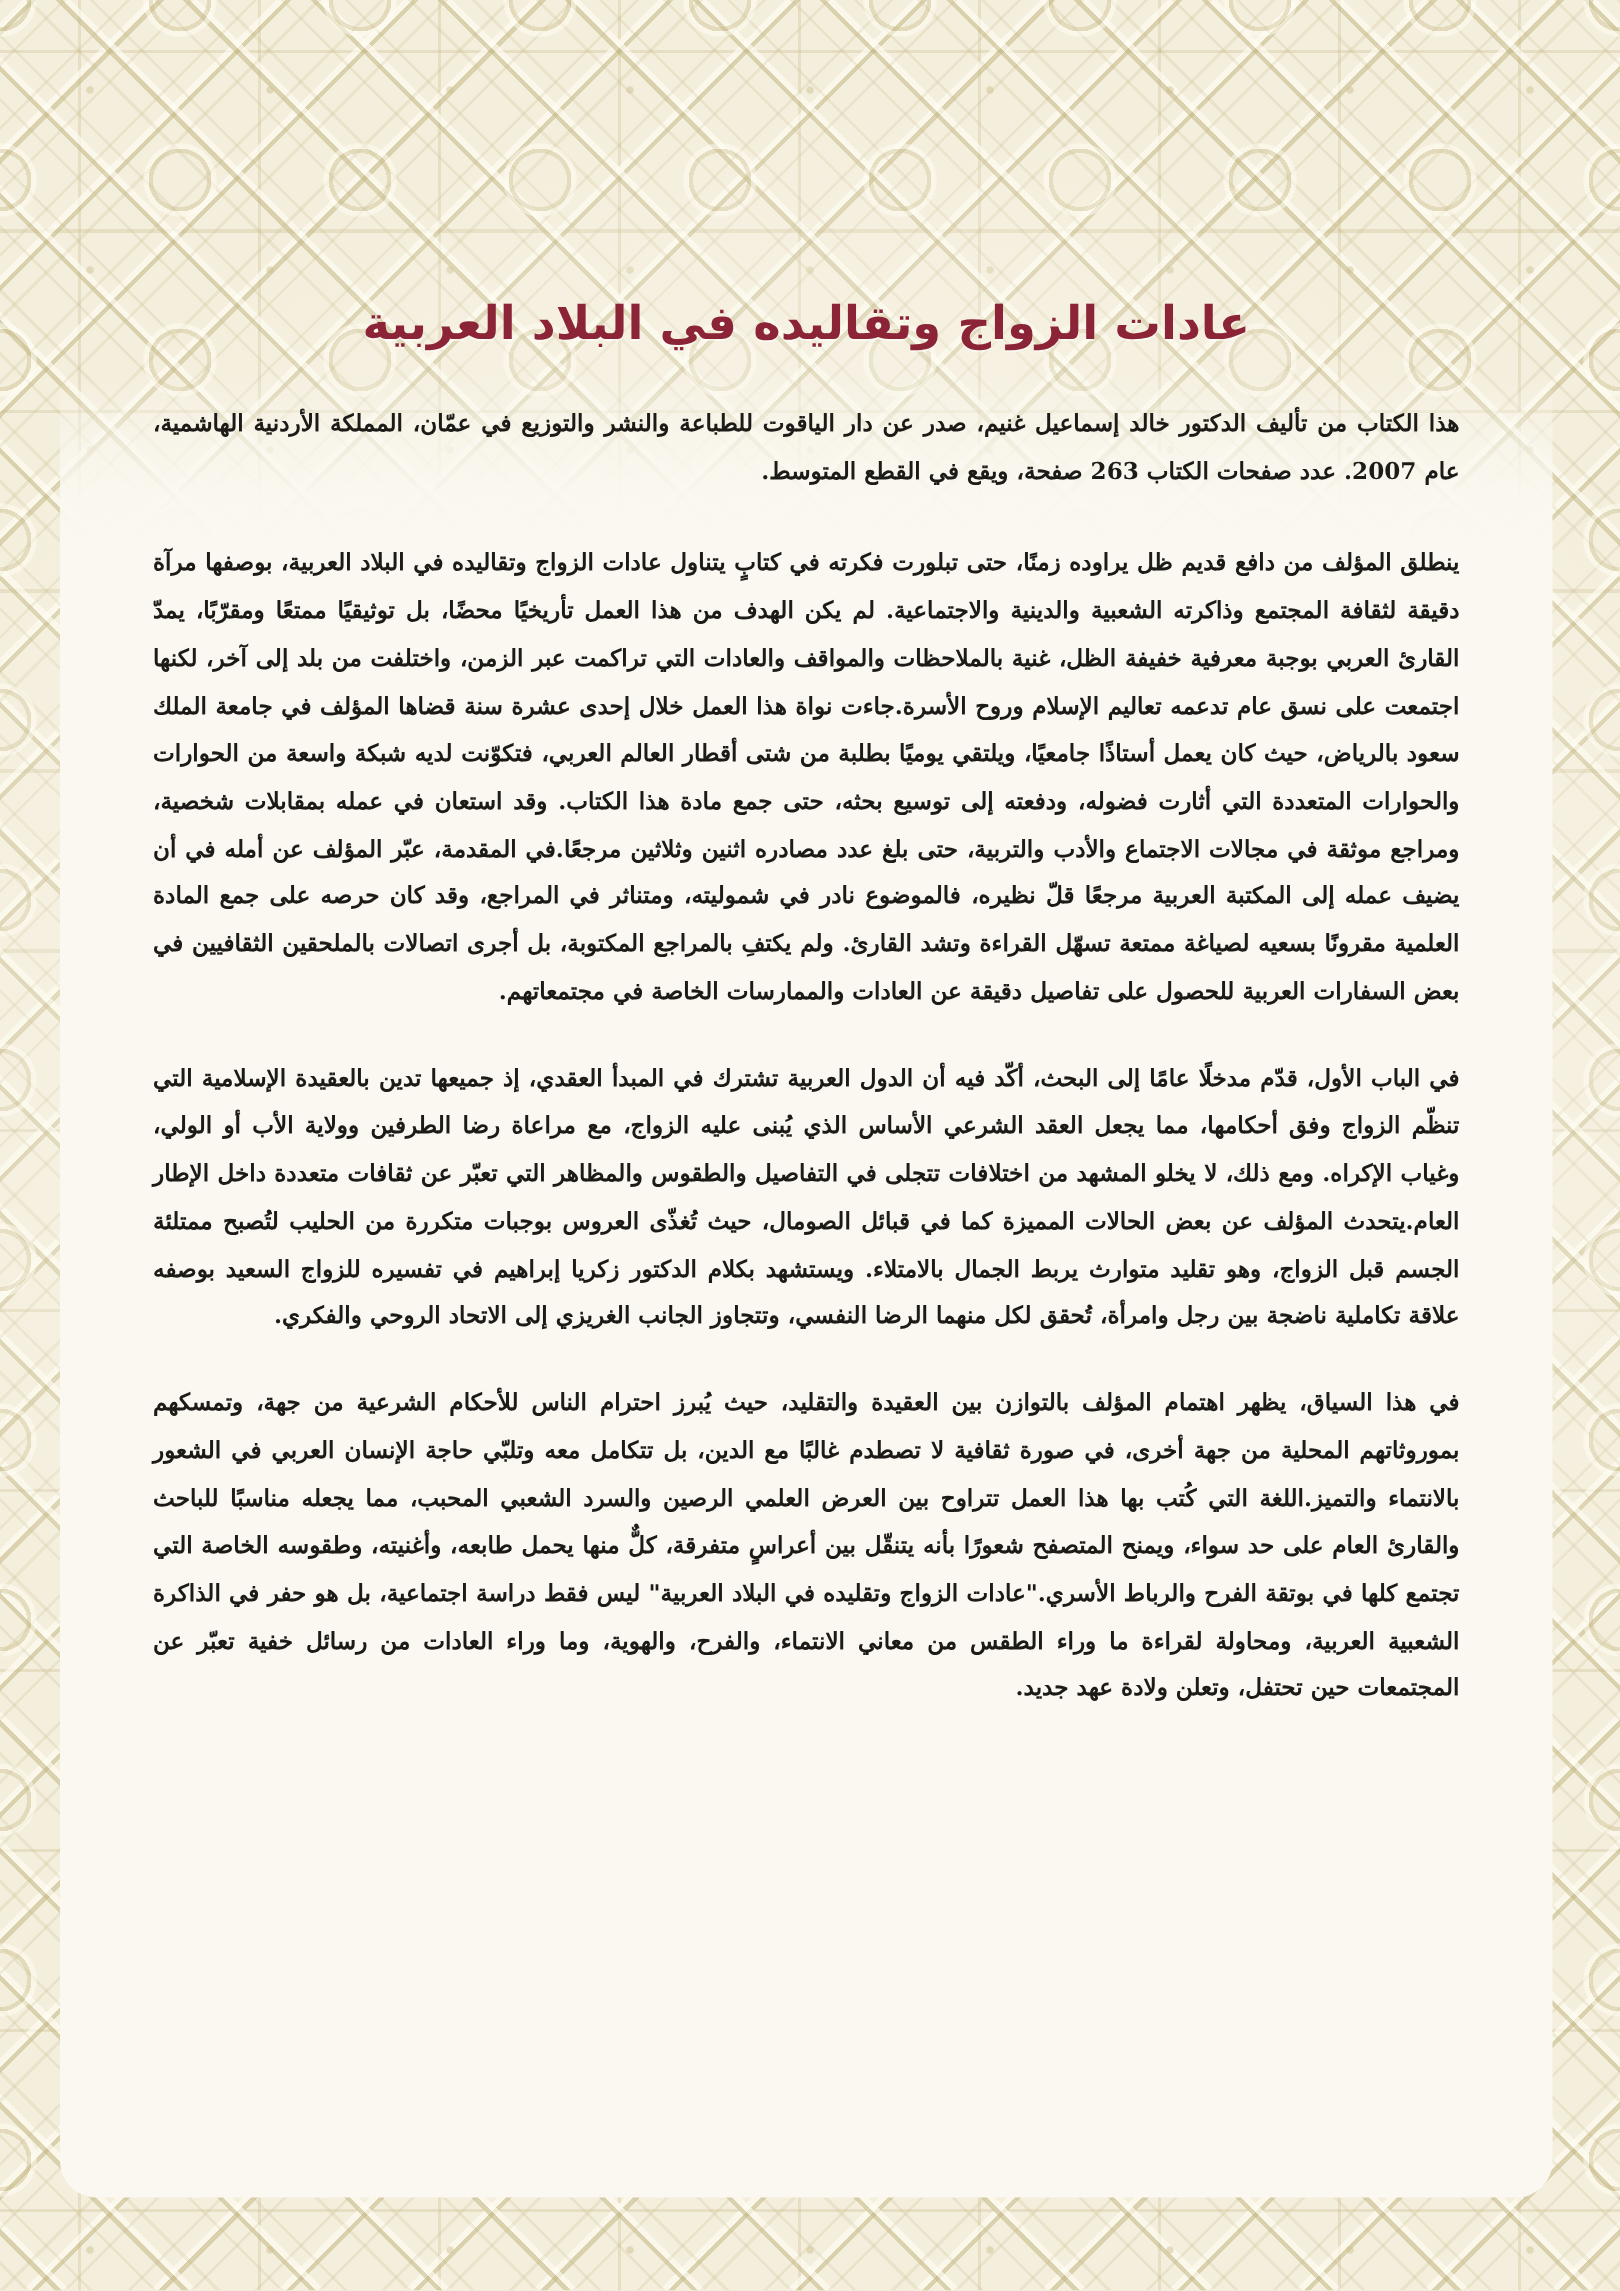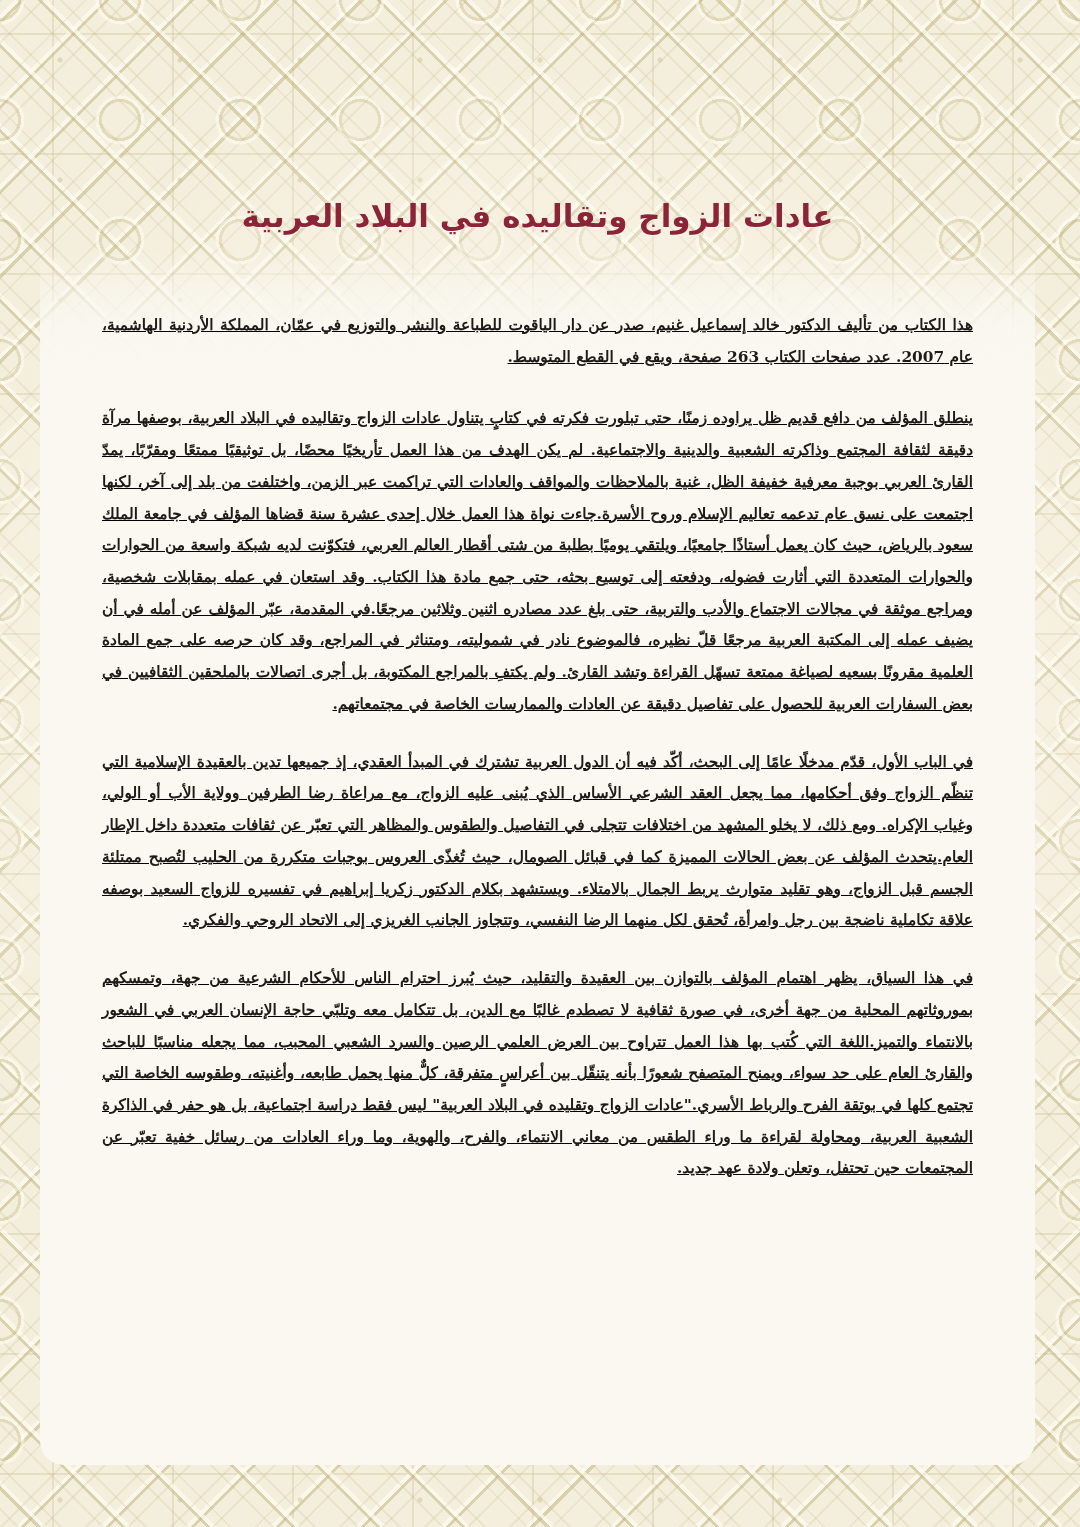--- a/index.html
+++ b/index.html
@@ -156,23 +156,22 @@
     font-size: 31px;
     font-weight: 700;
     letter-spacing: 0.3px;
     color: #8c2437;
     line-height: 1.35;
     text-shadow: 0 1px 0 rgba(255,255,255,0.55);
   }
 
   
   .body-copy {
-    margin-top: 72px;
+    margin-top: 29px;
     padding: 0 4px;
-    text-decoration: underline;
   }
 
   .para {
     margin: 0 0 26px 0;
     font-family: "DejaVu Serif", "Liberation Serif", serif;
     font-size: 15.4px;
     line-height: 2.06;
     color: #1d1b18;
     text-align: justify;
     text-justify: inter-word;

